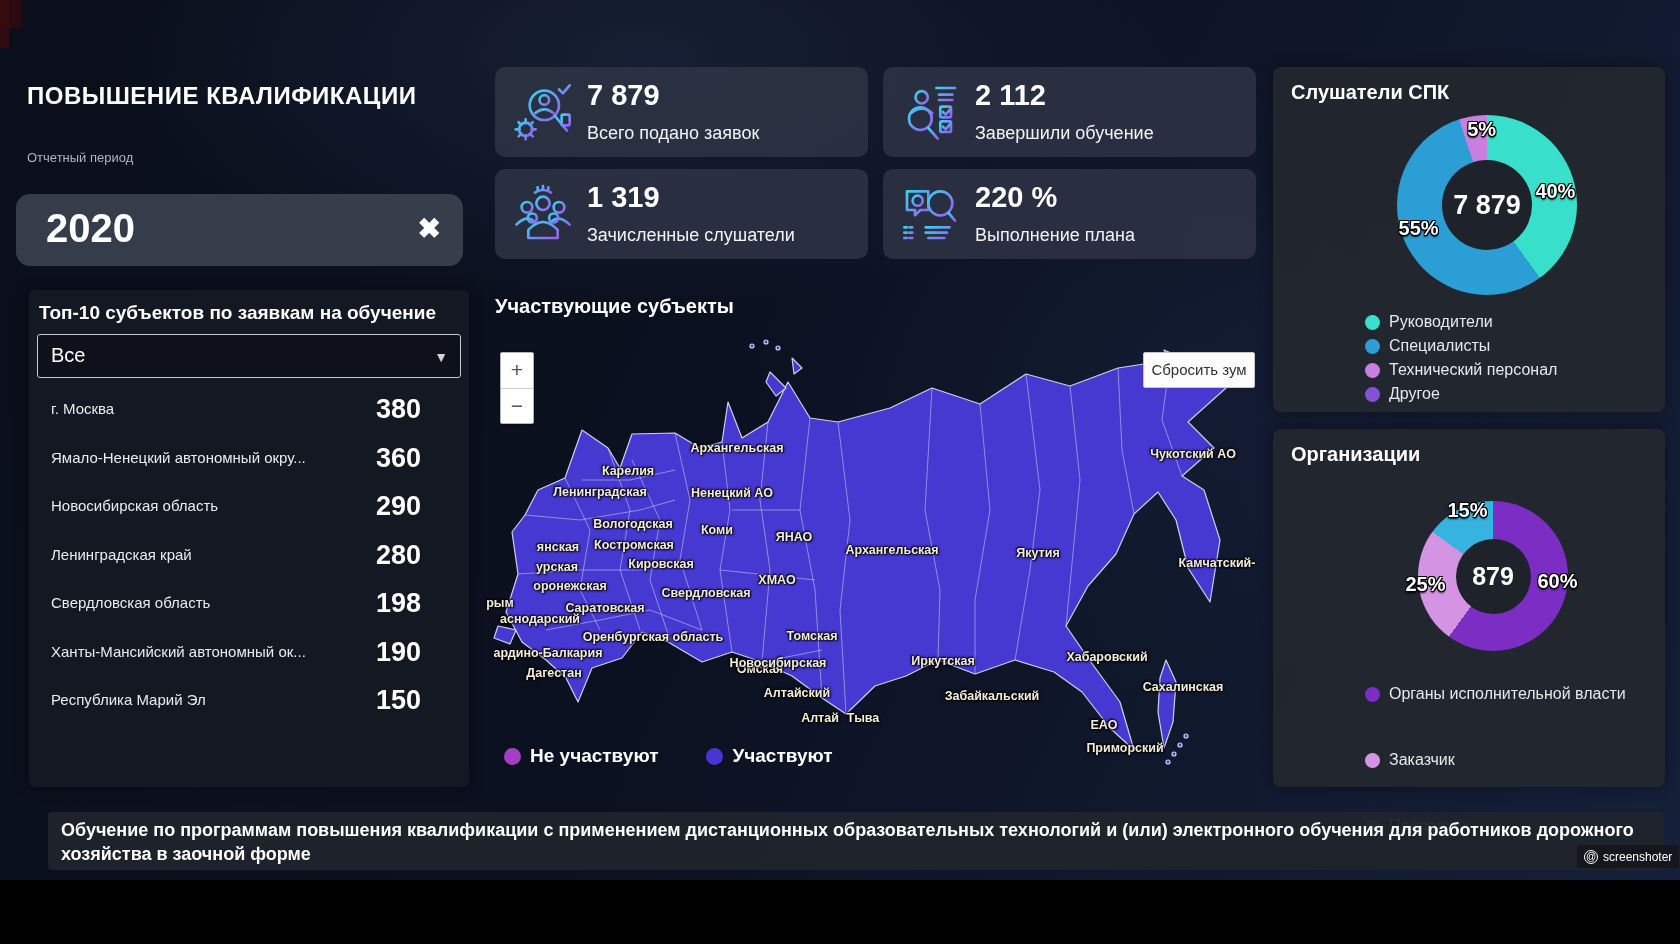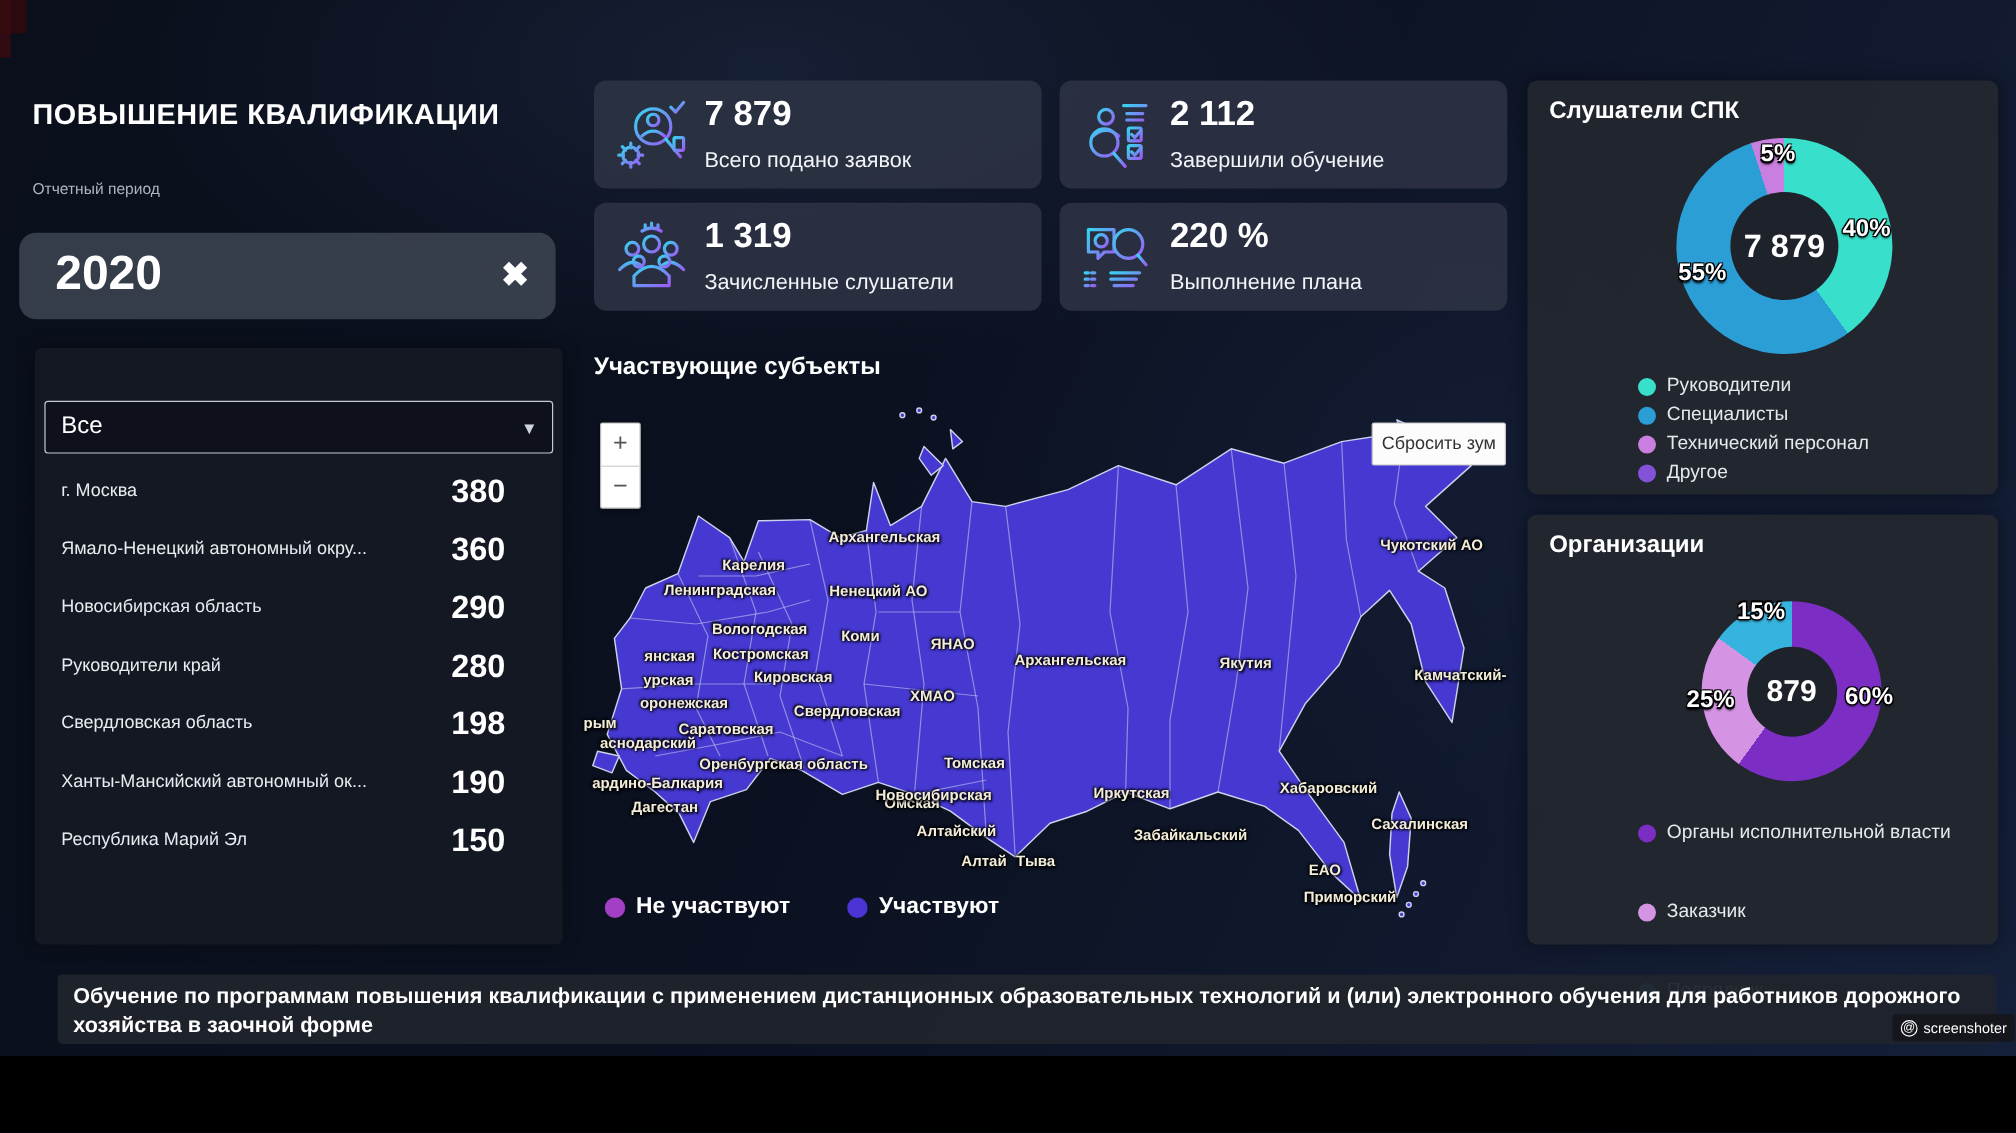--- a/index.html
+++ b/index.html
@@ -83,39 +83,40 @@
   <div class="abs artifact-b"></div>
 
   <div class="abs main-title">ПОВЫШЕНИЕ КВАЛИФИКАЦИИ</div>
   <div class="abs period-label">Отчетный период</div>
   <div class="abs slicer-card">
     <div class="slicer-value">2020</div>
     <div class="slicer-clear">✖</div>
   </div>
 
   <div class="abs top10-panel">
+    <div class="top10-title">Топ-10 субъектов по заявкам на обучение</div>
     <div class="top10-dropdown">
       <span class="dd-value">Все</span>
       <span class="dd-chevron">▼</span>
     </div>
     <div class="top10-rows">
       <div class="t-row">
           <span class="t-name">г. Москва</span>
           <span class="t-val">380</span>
         </div>
       <div class="t-row">
           <span class="t-name">Ямало-Ненецкий автономный окру...</span>
           <span class="t-val">360</span>
         </div>
       <div class="t-row">
           <span class="t-name">Новосибирская область</span>
           <span class="t-val">290</span>
         </div>
       <div class="t-row">
-          <span class="t-name">Руководители край</span>
+          <span class="t-name">Ленинградская край</span>
           <span class="t-val">280</span>
         </div>
       <div class="t-row">
           <span class="t-name">Свердловская область</span>
           <span class="t-val">198</span>
         </div>
       <div class="t-row">
           <span class="t-name">Ханты-Мансийский автономный ок...</span>
           <span class="t-val">190</span>
         </div>

